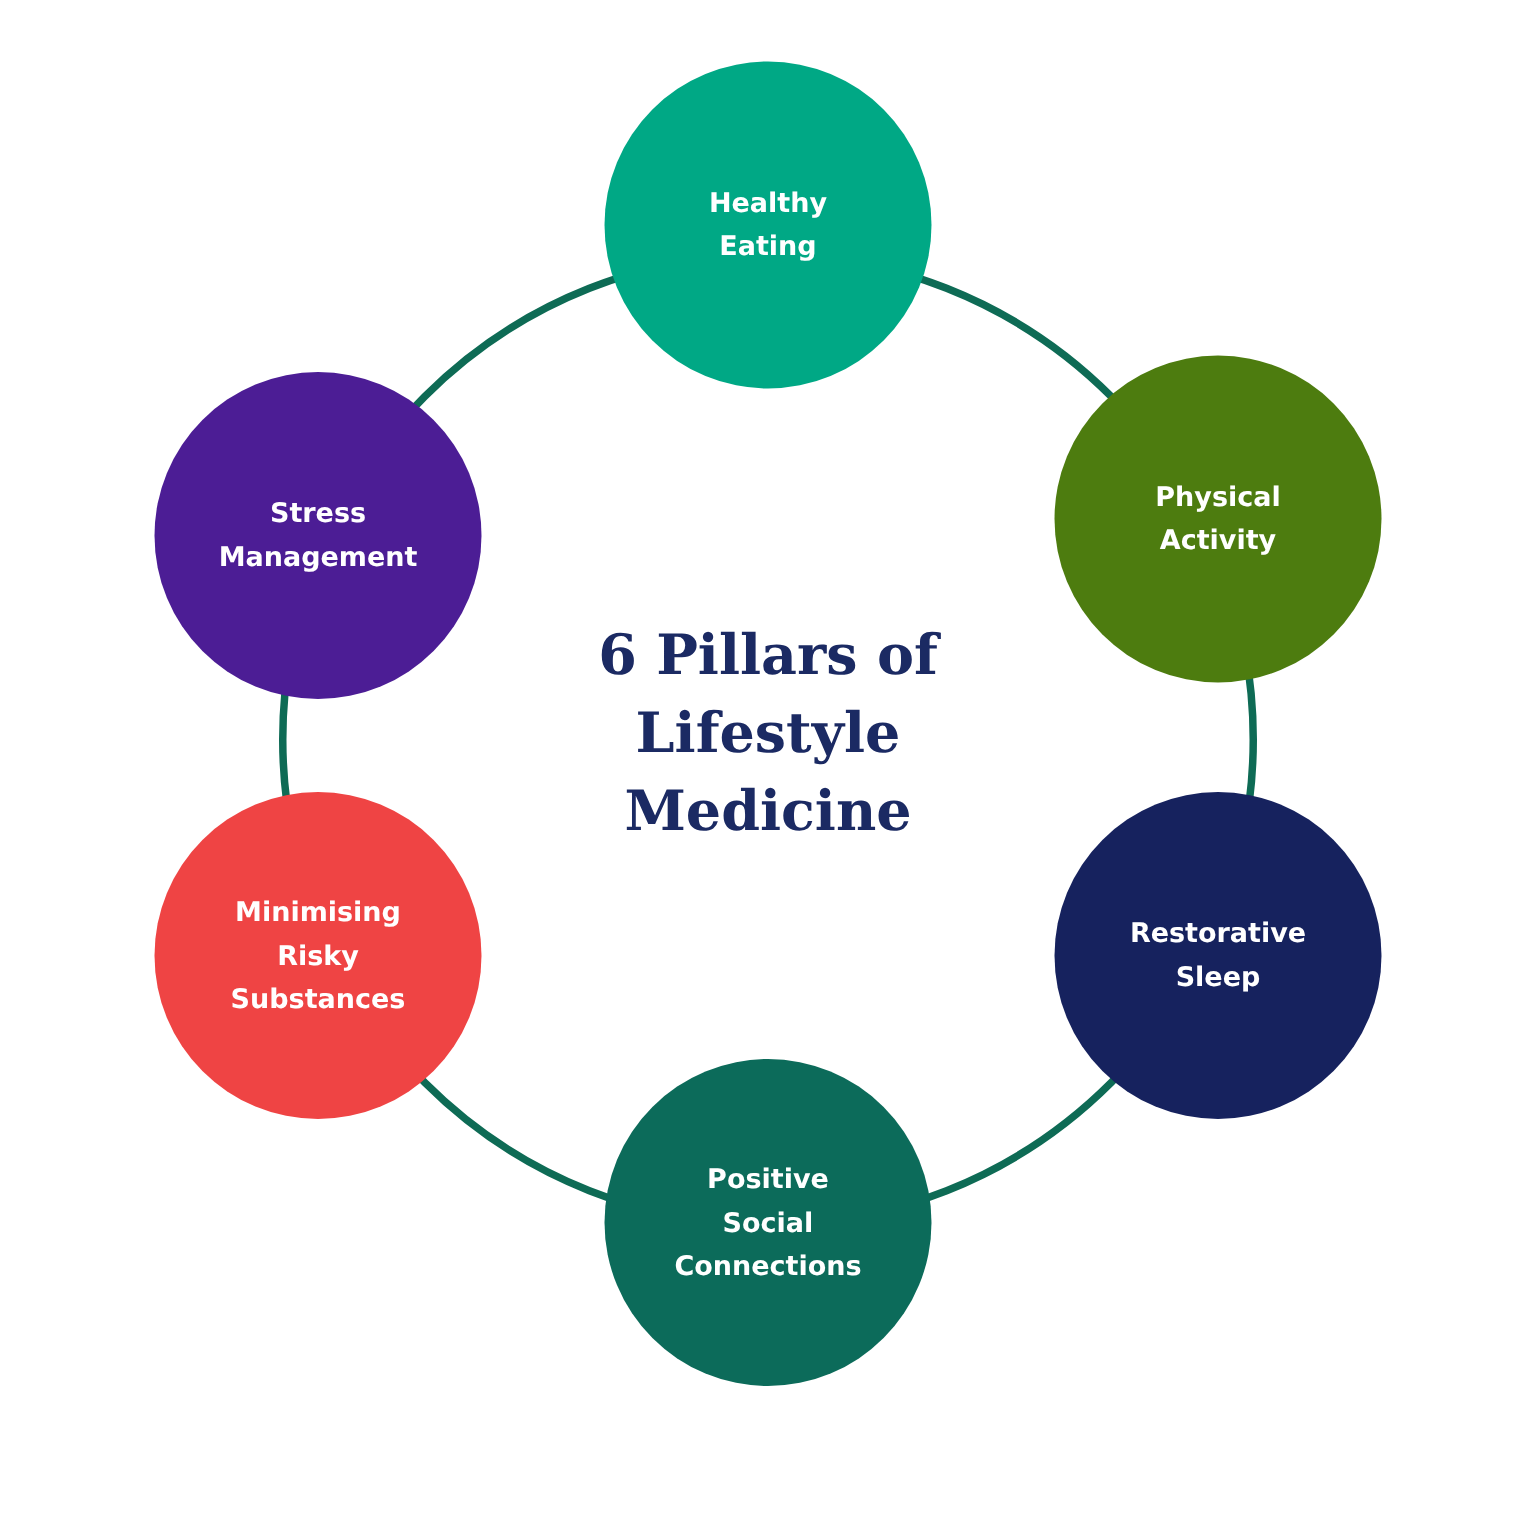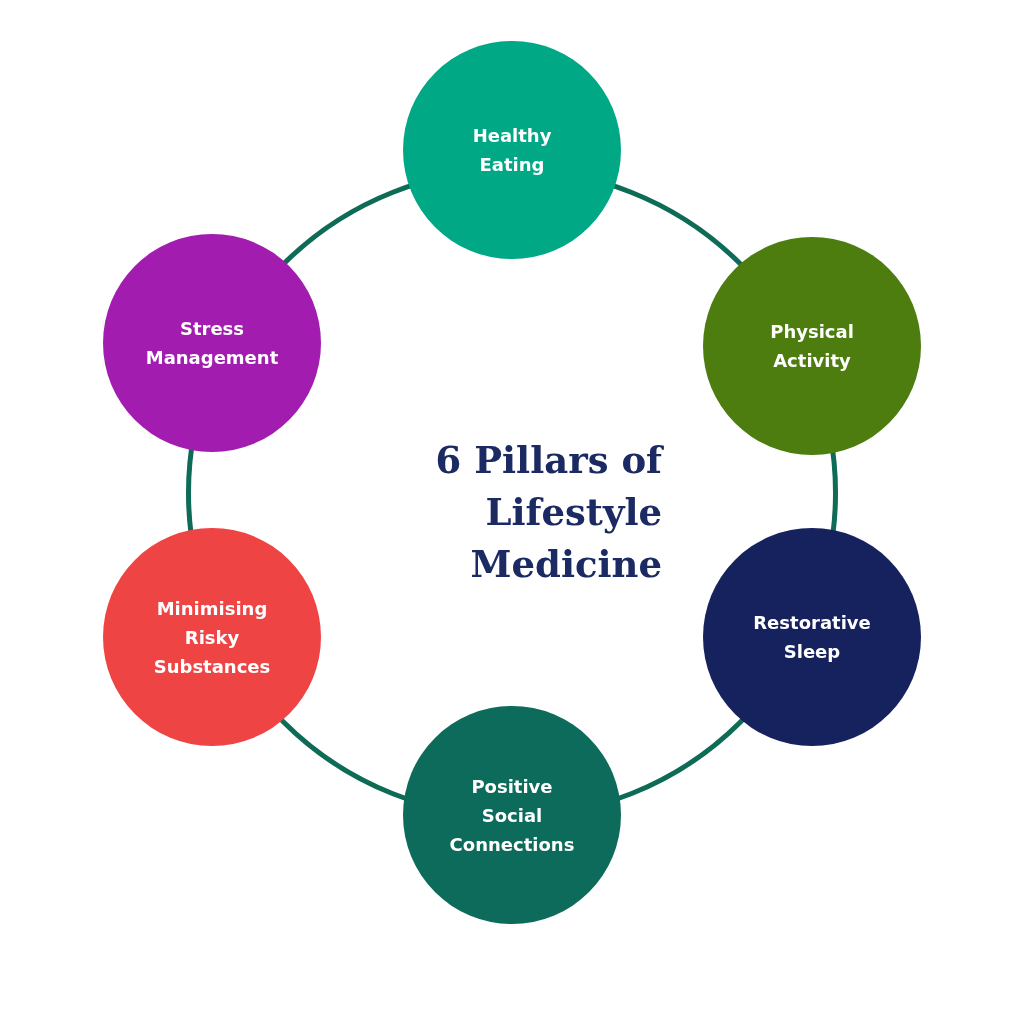--- a/index.html
+++ b/index.html
@@ -5,21 +5,21 @@
   html, body { margin: 0; padding: 0; background: #ffffff; }
   body { width: 1024px; height: 1024px; position: relative; overflow: hidden; }
   #stage { position: absolute; left: 0; top: 0; width: 860px; height: 1024px; }
   .ring { position: absolute; left: 186px; top: 167px; width: 652px; height: 652px;
           border-radius: 50%; border: 5px solid #0E6B55; box-sizing: border-box; }
   .pillar { position: absolute; width: 218px; height: 218px; border-radius: 50%;
             display: flex; align-items: center; justify-content: center; text-align: center;
             box-sizing: border-box; padding: 0 20px; }
   .pillar-label { color: #ffffff; font-family: "DejaVu Sans", sans-serif; font-weight: bold;
                   font-size: 18px; line-height: 29px; white-space: pre-line; }
-  .title { position: absolute; left: 362px; top: 434px; width: 300px; text-align: right;
+  .title { position: absolute; left: 362px; top: 410px; width: 300px; text-align: center;
            font-family: "DejaVu Serif", serif; font-weight: bold; font-size: 37px; line-height: 52px;
            white-space: pre-line; }
 </style>
 </head>
 <body>
 
 <div id="stage">
   <div class="ring" style="border-color: rgb(14, 107, 85);"></div>
 
   <div class="pillar" style="left: 403px; top: 41px; background: rgb(0, 168, 133);">
@@ -37,21 +37,21 @@
   <div class="pillar" style="left: 403px; top: 706px; background: rgb(12, 107, 90);">
     <span class="pillar-label">Positive
 Social
 Connections</span>
   </div>
   <div class="pillar" style="left: 103px; top: 528px; background: #ef4444;">
     <span class="pillar-label">Minimising
 Risky
 Substances</span>
   </div>
-  <div class="pillar" style="left: 103px; top: 234px; background: #a21caf;">
+  <div class="pillar" style="left: 103px; top: 248px; background: #4c1d95;">
     <span class="pillar-label">Stress
 Management</span>
   </div>
 
   <div class="title" style="color: rgb(27, 42, 99);">6 Pillars of
 Lifestyle
 Medicine</div>
 </div>
 
 </body></html>

